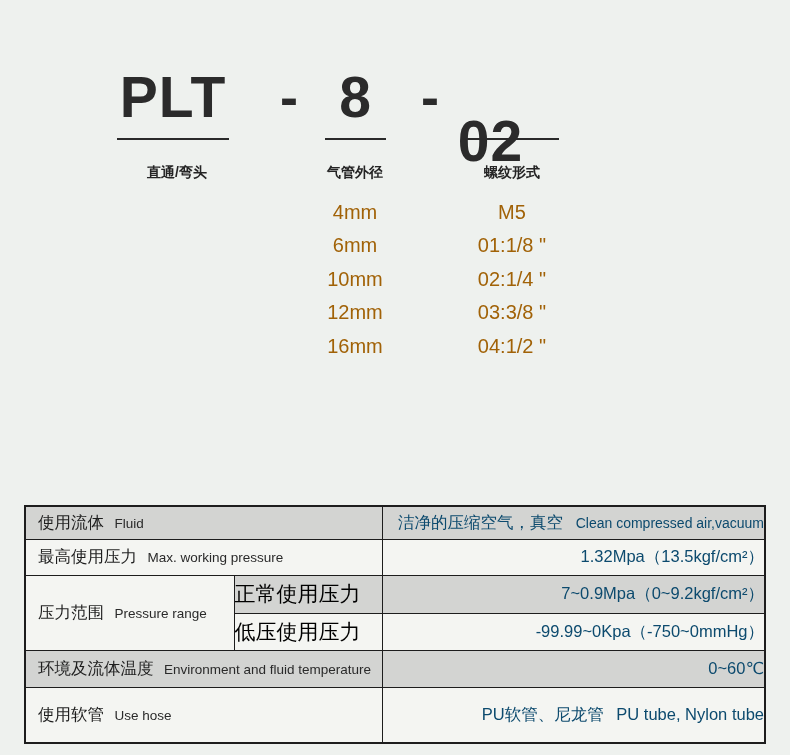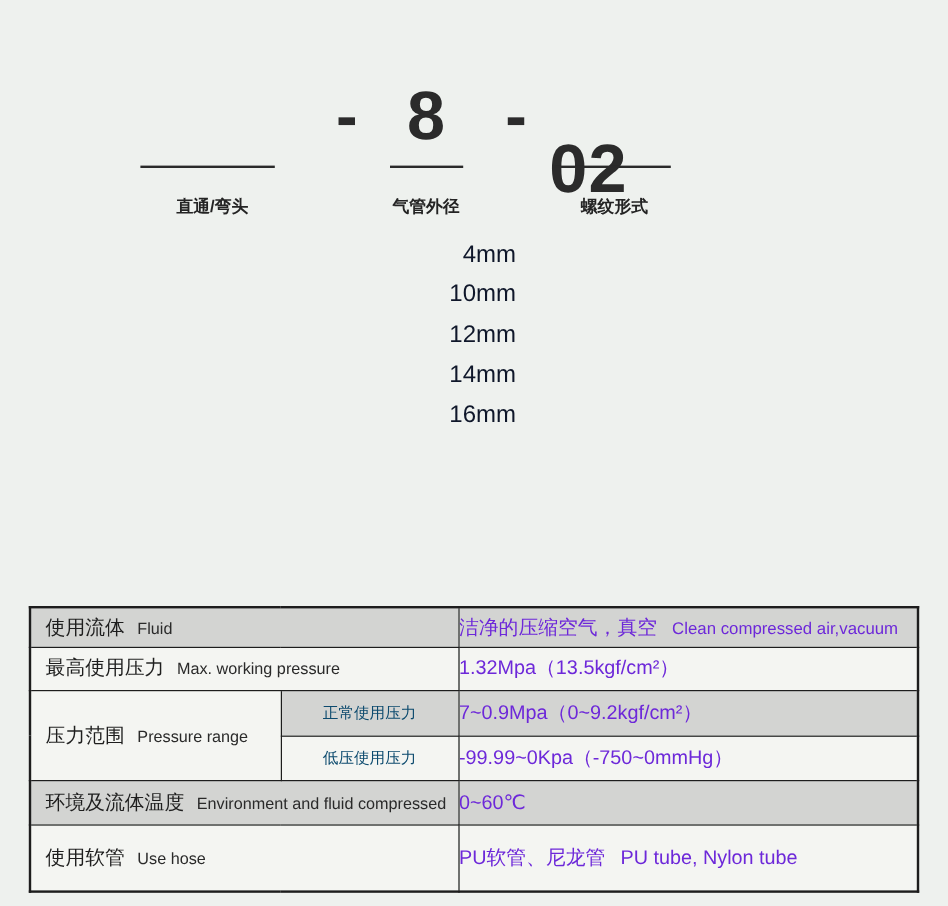--- a/index.html
+++ b/index.html
@@ -51,23 +51,23 @@
     font-size: 14px;
     color: #242424;
     white-space: nowrap;
   }
 
   
   .option-list {
     position: absolute;
     top: 196px;
     width: 150px;
-    text-align: right;
+    text-align: center;
     font-size: 20px;
-    color: #0f172a;
+    color: #a16207;
     list-style: none;
   }
   .option-list li {
     height: 33.4px;
     line-height: 33.4px;
     white-space: nowrap;
   }
 
   
   .spec-table {
@@ -84,54 +84,62 @@
     border: 1.5px solid #1d1d1d;
     overflow: hidden;
     white-space: nowrap;
     margin-left: 36px;
   }
   .bg-gray  { background: #d3d4d2; }
   .bg-light { background: #f4f5f2; }
   .cell-label { text-align: left; padding-left: 12px; }
   .cell-label .zh { font-size: 16.5px; color: #1e1e1e; }
   .cell-label .en { font-size: 13.5px; color: #2a2a2a; margin-left: 6px; }
-  .cell-sub   { text-align: center; font-size: 13px; color: #0c4a6e; }
-  .cell-value { text-align: left; font-size: 16.5px; color: #6d28d9; }
+  .cell-sub   { text-align: left; font-size: 21px; color: #000000; }
+  .cell-value { text-align: right; font-size: 16.5px; color: #0c4a6e; }
   .cell-value .zh { font-size: 16.5px; }
   .cell-value .en { font-size: 14px; margin-left: 8px; }
 </style>
 </head>
 <body>
 
 <div class="page">
 
+  <div class="code-part" style="left:117px; width:112px;">PLT</div>
   <div class="code-underline" style="left:117px; width:112px;"></div>
 
   <span class="code-sep" style="left:280px;">-</span>
 
   <div class="code-part" style="left:325px; width:61px;">8</div>
   <div class="code-underline" style="left:325px; width:61px;"></div>
 
   <span class="code-sep" style="left:421px;">-</span>
 
   <div class="code-part" style="left:442px; width:97px;margin-top:44px;">02</div>
   <div class="code-underline" style="left:462px; width:97px;"></div>
 
   <div class="part-label" style="left:102px;">直通/弯头</div>
   <div class="part-label" style="left:437px;">螺纹形式</div>
   <div class="part-label" style="left:280px;">气管外径</div>
 
   <ul class="option-list" style="left:280px;">
     <li>4mm</li>
+    <li>6mm</li>
     <li>10mm</li>
     <li>12mm</li>
-    <li>14mm</li>
     <li>16mm</li>
   </ul>
 
+  <ul class="option-list" style="left:437px;">
+    <li>M5</li>
+    <li>01:1/8 "</li>
+    <li>02:1/4 "</li>
+    <li>03:3/8 "</li>
+    <li>04:1/2 "</li>
+  </ul>
 
   <table class="spec-table">
     <colgroup>
         <col style="width:209px">
         <col style="width:148px">
         <col style="width:383px">
       </colgroup>
 
     <tbody>
         <tr style="height:33px;">
@@ -163,21 +171,21 @@
     </tr>
 
     <tr style="height:37px;">
       <td class="bg-light cell-sub">低压使用压力</td>
       <td class="bg-light cell-value">-99.99~0Kpa（-750~0mmHg）</td>
     </tr>
 
     <tr style="height:37px;">
       <td colspan="2" class="bg-gray cell-label">
         <span class="zh">环境及流体温度</span>
-        <span class="en">Environment and fluid compressed</span>
+        <span class="en">Environment and fluid temperature</span>
       </td>
       <td class="bg-gray cell-value">0~60℃</td>
     </tr>
 
     <tr style="height:56px;">
       <td colspan="2" class="bg-light cell-label">
         <span class="zh">使用软管</span>
         <span class="en">Use hose</span>
       </td>
       <td class="bg-light cell-value">

